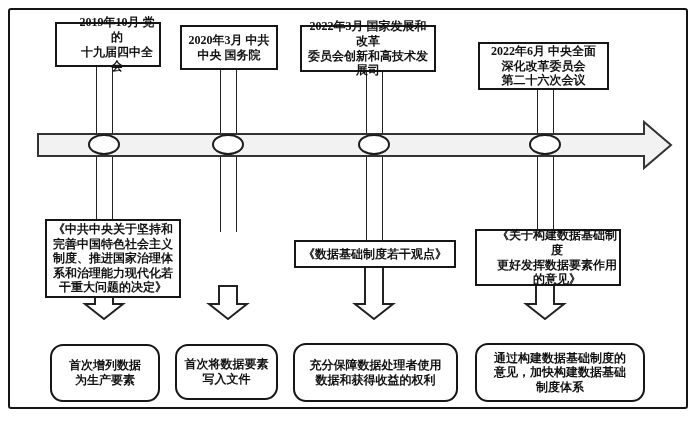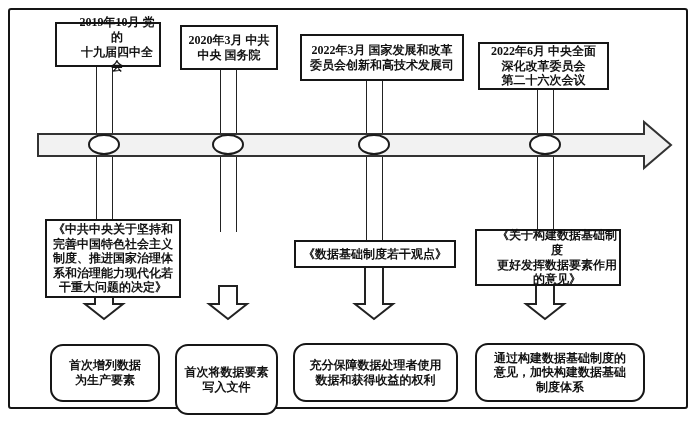--- a/index.html
+++ b/index.html
@@ -23,30 +23,30 @@
     border-left:1.5px solid #222;border-right:1.5px solid #222;z-index:1;
   }
   #shape-layer{position:absolute;left:0;top:0;width:700px;height:421px;z-index:2;}
   .node{
     position:absolute;width:32px;height:21px;background:#ffffff;border:2px solid #1c1c1c;
     border-radius:50%;box-sizing:border-box;z-index:3;
   }
   
   #ev1{left:55px;top:22px;width:106px;height:45px;padding-left:20px;}
   #ev2{left:180px;top:25px;width:98px;height:45px;}
-  #ev3{left:300px;top:34px;width:164px;height:47px;}
+  #ev3{left:300px;top:25px;width:136px;height:47px;}
   #ev4{left:478px;top:42px;width:131px;height:48px;}
   
   #doc1{left:45px;top:219px;width:136px;height:79px;}
   #doc2{left:171px;top:231px;width:118px;height:56px;}
   #doc3{left:294px;top:240px;width:162px;height:28px;}
   #doc4{left:475px;top:229px;width:146px;height:57px;padding-left:20px;}
   
   #out1{left:50px;top:344px;width:110px;height:58px;}
-  #out2{left:175px;top:344px;width:103px;height:71px;}
+  #out2{left:175px;top:344px;width:103px;height:56px;}
   #out3{left:293px;top:343px;width:165px;height:59px;}
   #out4{left:475px;top:343px;width:170px;height:59px;}
   
   #bar1{left:96px;top:65px;height:155px;}
   #bar2{left:220px;top:68px;height:164px;}
   #bar3{left:366px;top:70px;height:171px;}
   #bar4{left:537px;top:72px;height:158px;}
   
   #node1{left:88px;top:134px;}
   #node2{left:212px;top:134px;}

